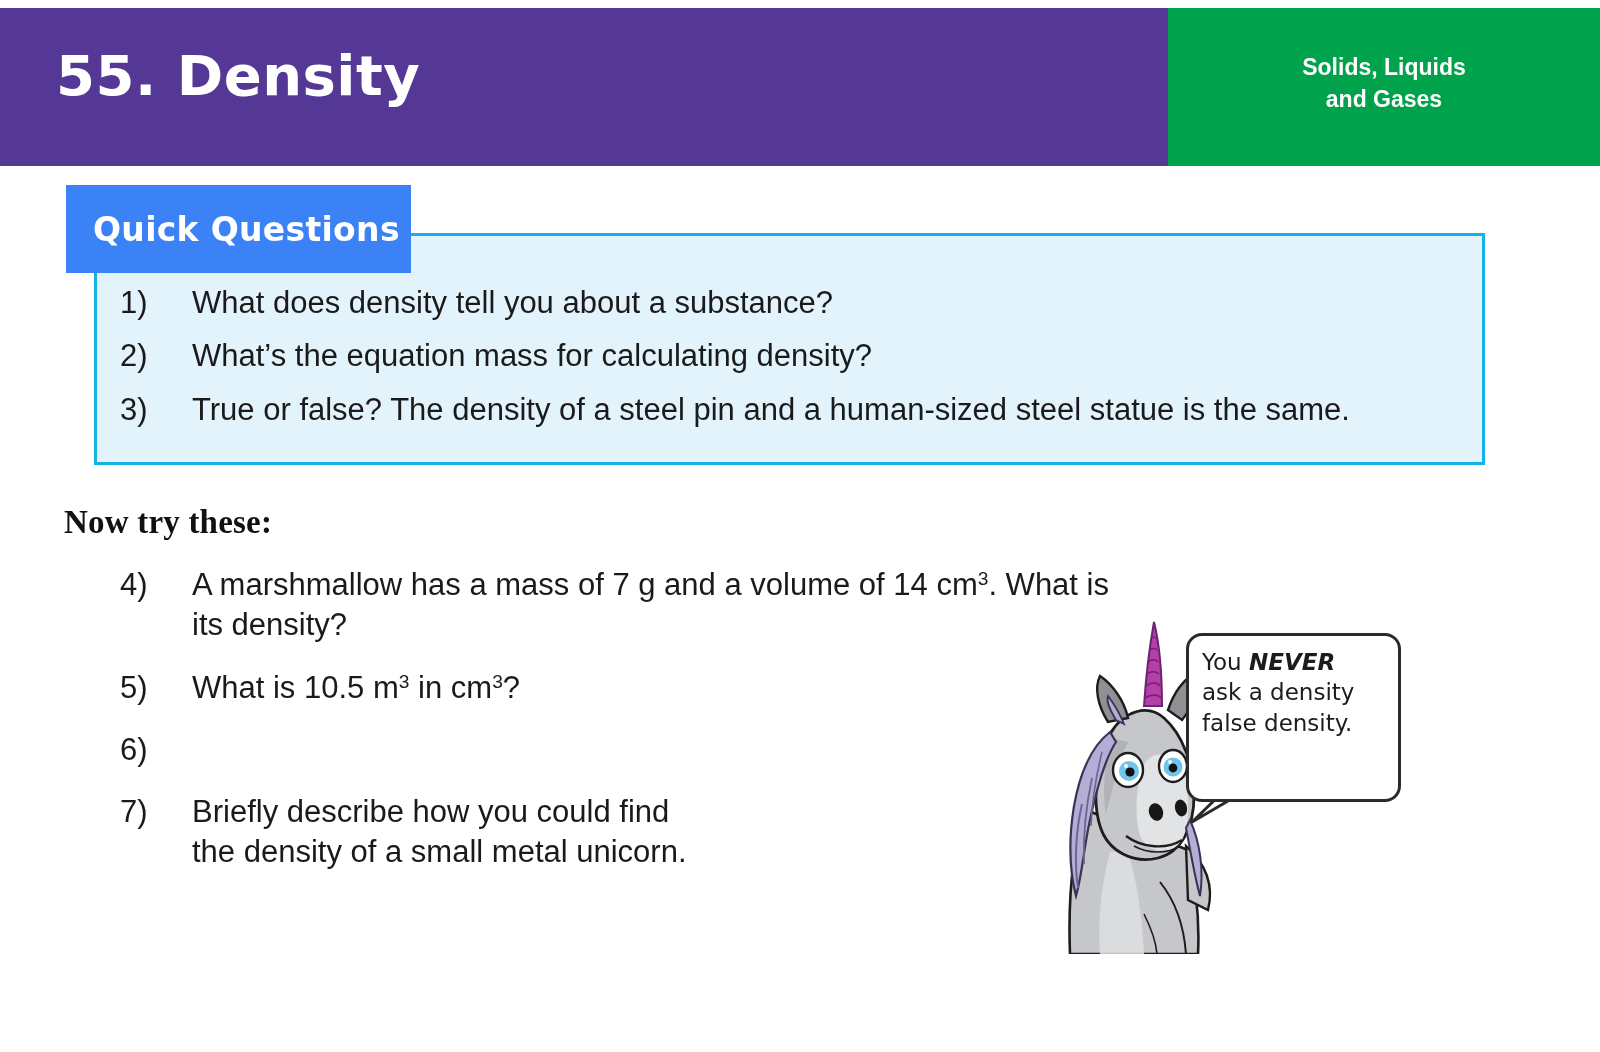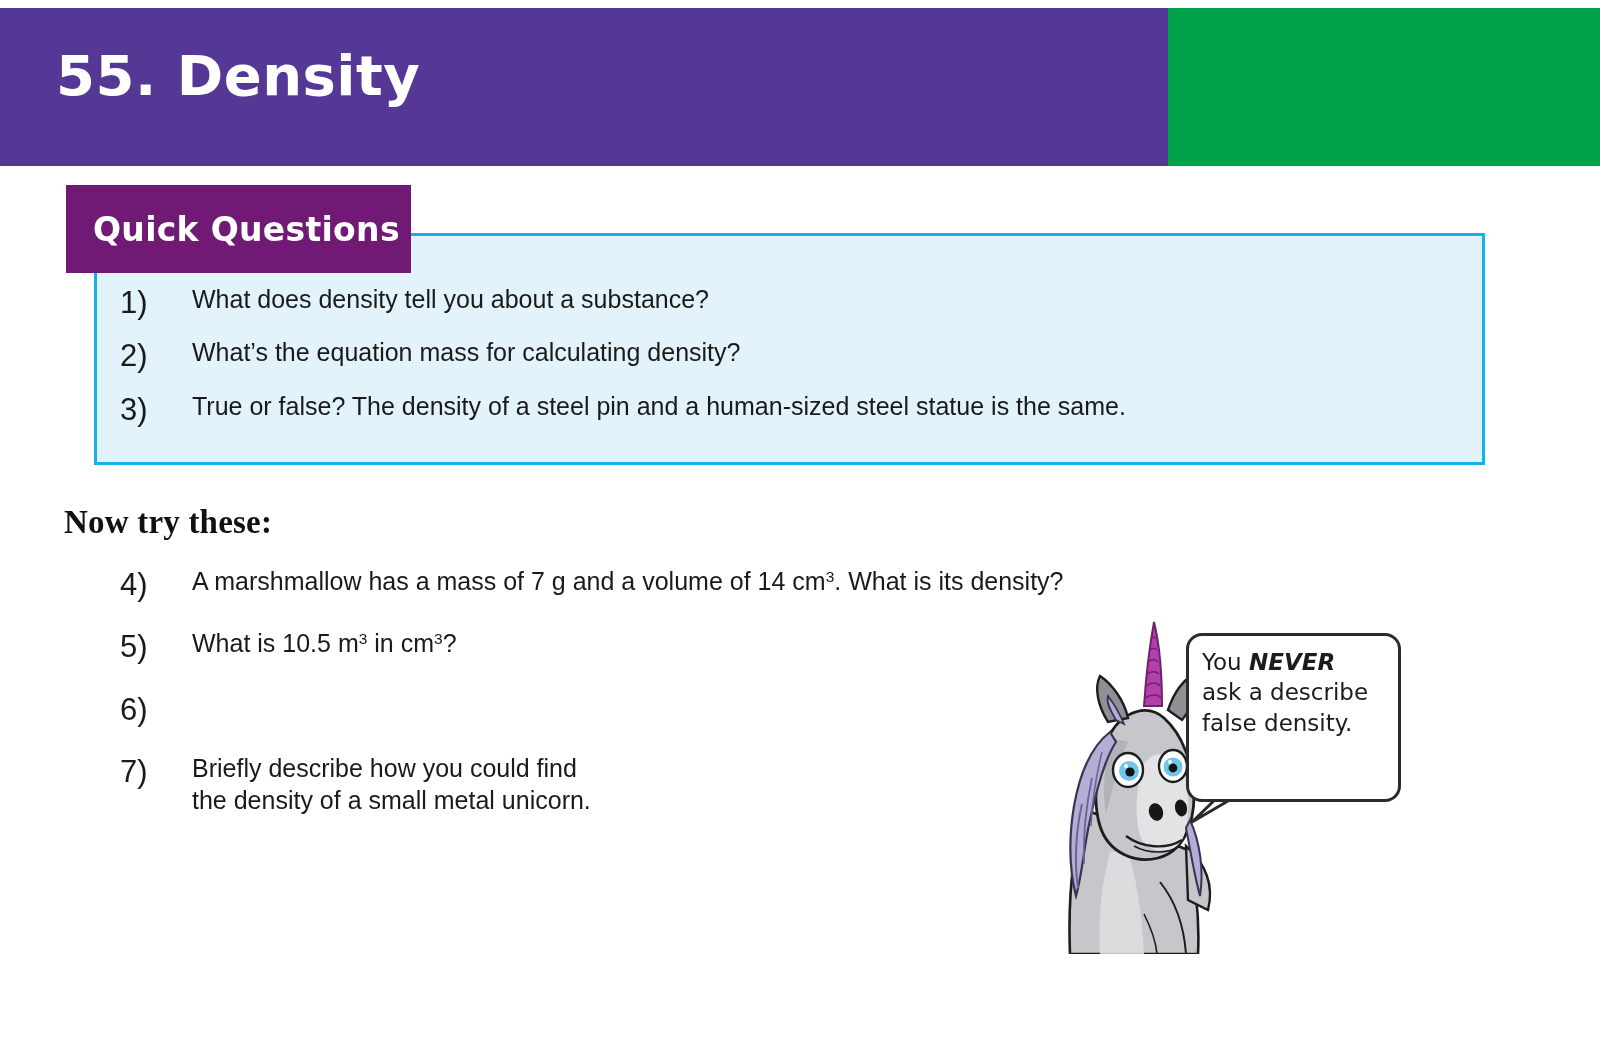--- a/index.html
+++ b/index.html
@@ -73,21 +73,21 @@
     background: #e2f3fb;
     border: 3px solid #18b0e8;
     box-sizing: border-box;
   }
   .qq-tab {
     position: absolute;
     left: 66px;
     top: 185px;
     width: 345px;
     height: 88px;
-    background: #701a75;
+    background: #3b82f6;
     z-index: 3;
   }
   .qq-tab-label {
     position: absolute;
     left: 0; top: 0;
     width: 345px;
     height: 88px;
     display: flex;
     align-items: center;
     padding-left: 27px;
@@ -112,21 +112,21 @@
     margin-bottom: 13px;
   }
   .q-num {
     width: 72px;
     flex: 0 0 72px;
     font-size: 31px;
     line-height: 1.30;
     color: #1a1a1a;
   }
   .q-text {
-    font-size: 25px;
+    font-size: 31px;
     line-height: 1.30;
     color: #1a1a1a;
     white-space: pre-line;
   }
 
   .now-try-heading {
     position: absolute;
     left: 64px;
     top: 504px;
     font-family: Liberation Serif, serif;
@@ -205,20 +205,22 @@
     z-index: 5;
   }
 </style>
 </head>
 <body>
 
 <div class="header">
   <div class="header-purple"></div>
   <div class="header-green"></div>
   <div class="page-title">55. Density</div>
+  <div class="topic-label" style="white-space: pre-line;">Solids, Liquids
+and Gases</div>
 </div>
 
 <div class="qq-panel"></div>
 
 <div class="qq-tab">
   <div class="qq-tab-label">Quick Questions</div>
 </div>
 
 <div class="qq-list">
   <div class="q-row">
@@ -319,16 +321,16 @@
 </svg>
 
 <svg class="bubble-tail" viewBox="0 0 90 70">
   <path d="M76 2 L12 64 L60 36 Z" fill="#ffffff" stroke="#2b2b2b" stroke-width="3" stroke-linejoin="round"></path>
   <rect x="58" y="0" width="32" height="8" fill="#ffffff"></rect>
 </svg>
 
 <div class="bubble">
   <div class="bubble-text">
     <span>You </span><b>NEVER</b><br>
-    <span>ask a describe</span><br>
+    <span>ask a density</span><br>
     <span>false density.</span>
   </div>
 </div>
 
 </body></html>

